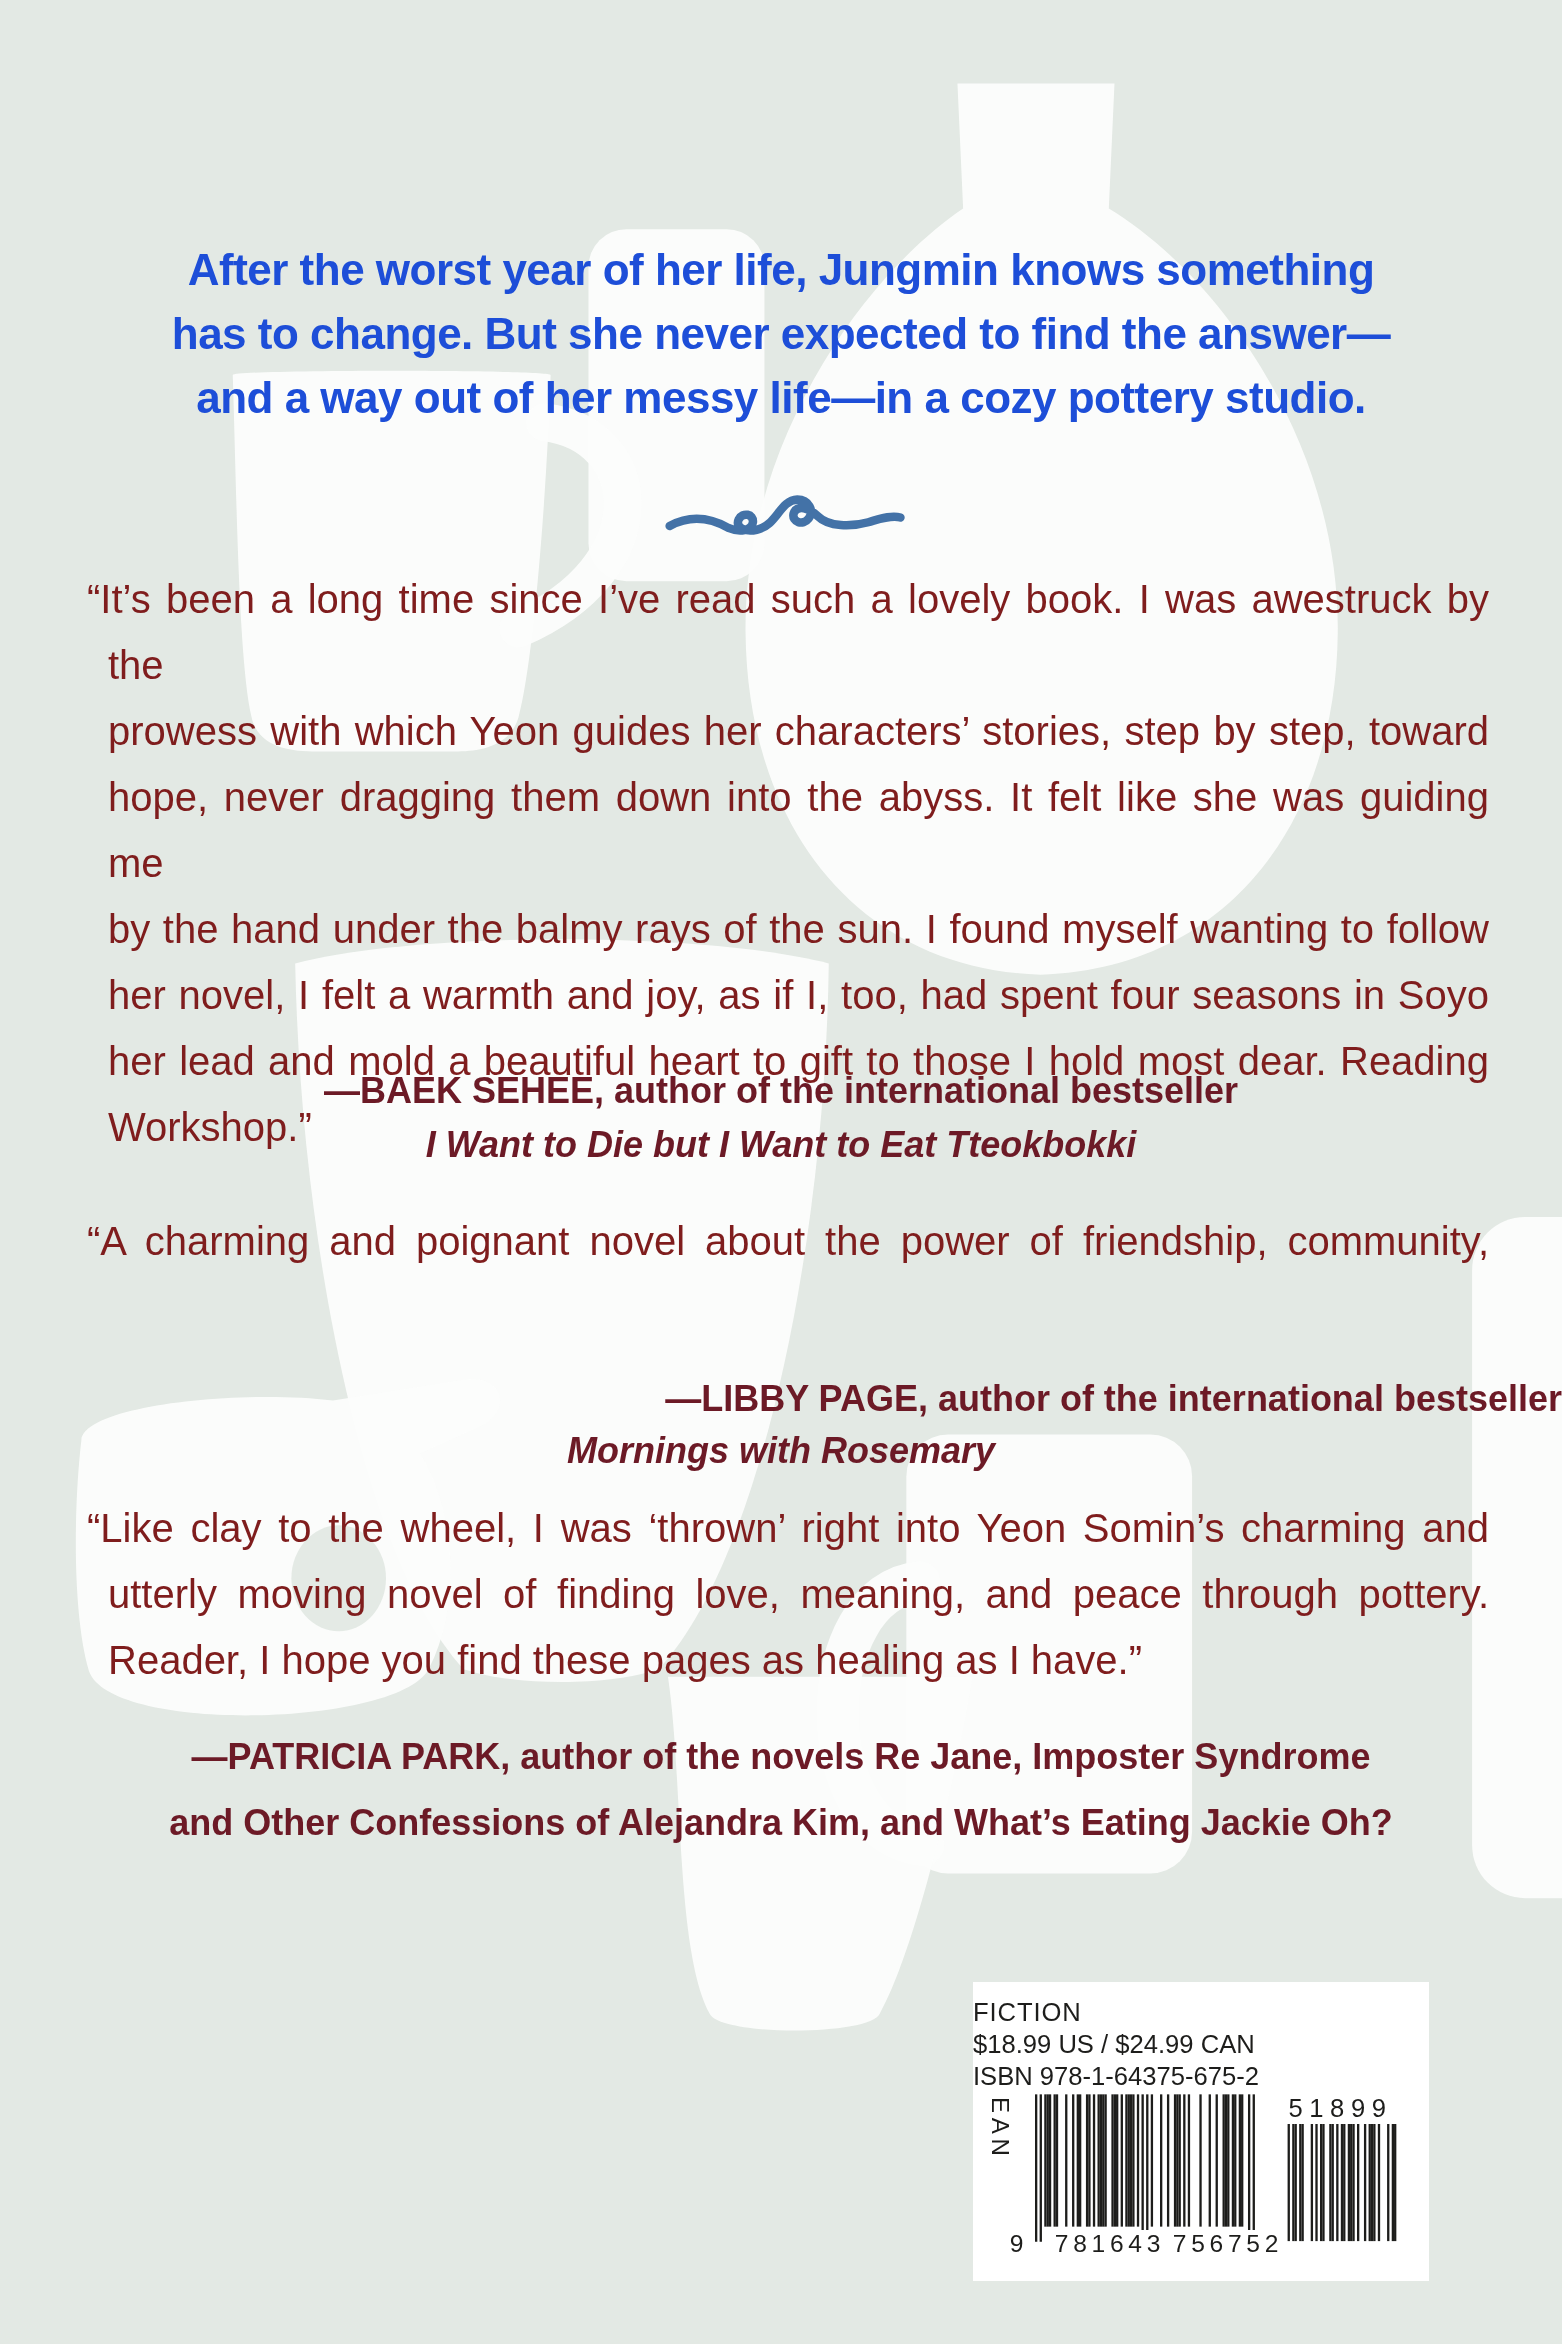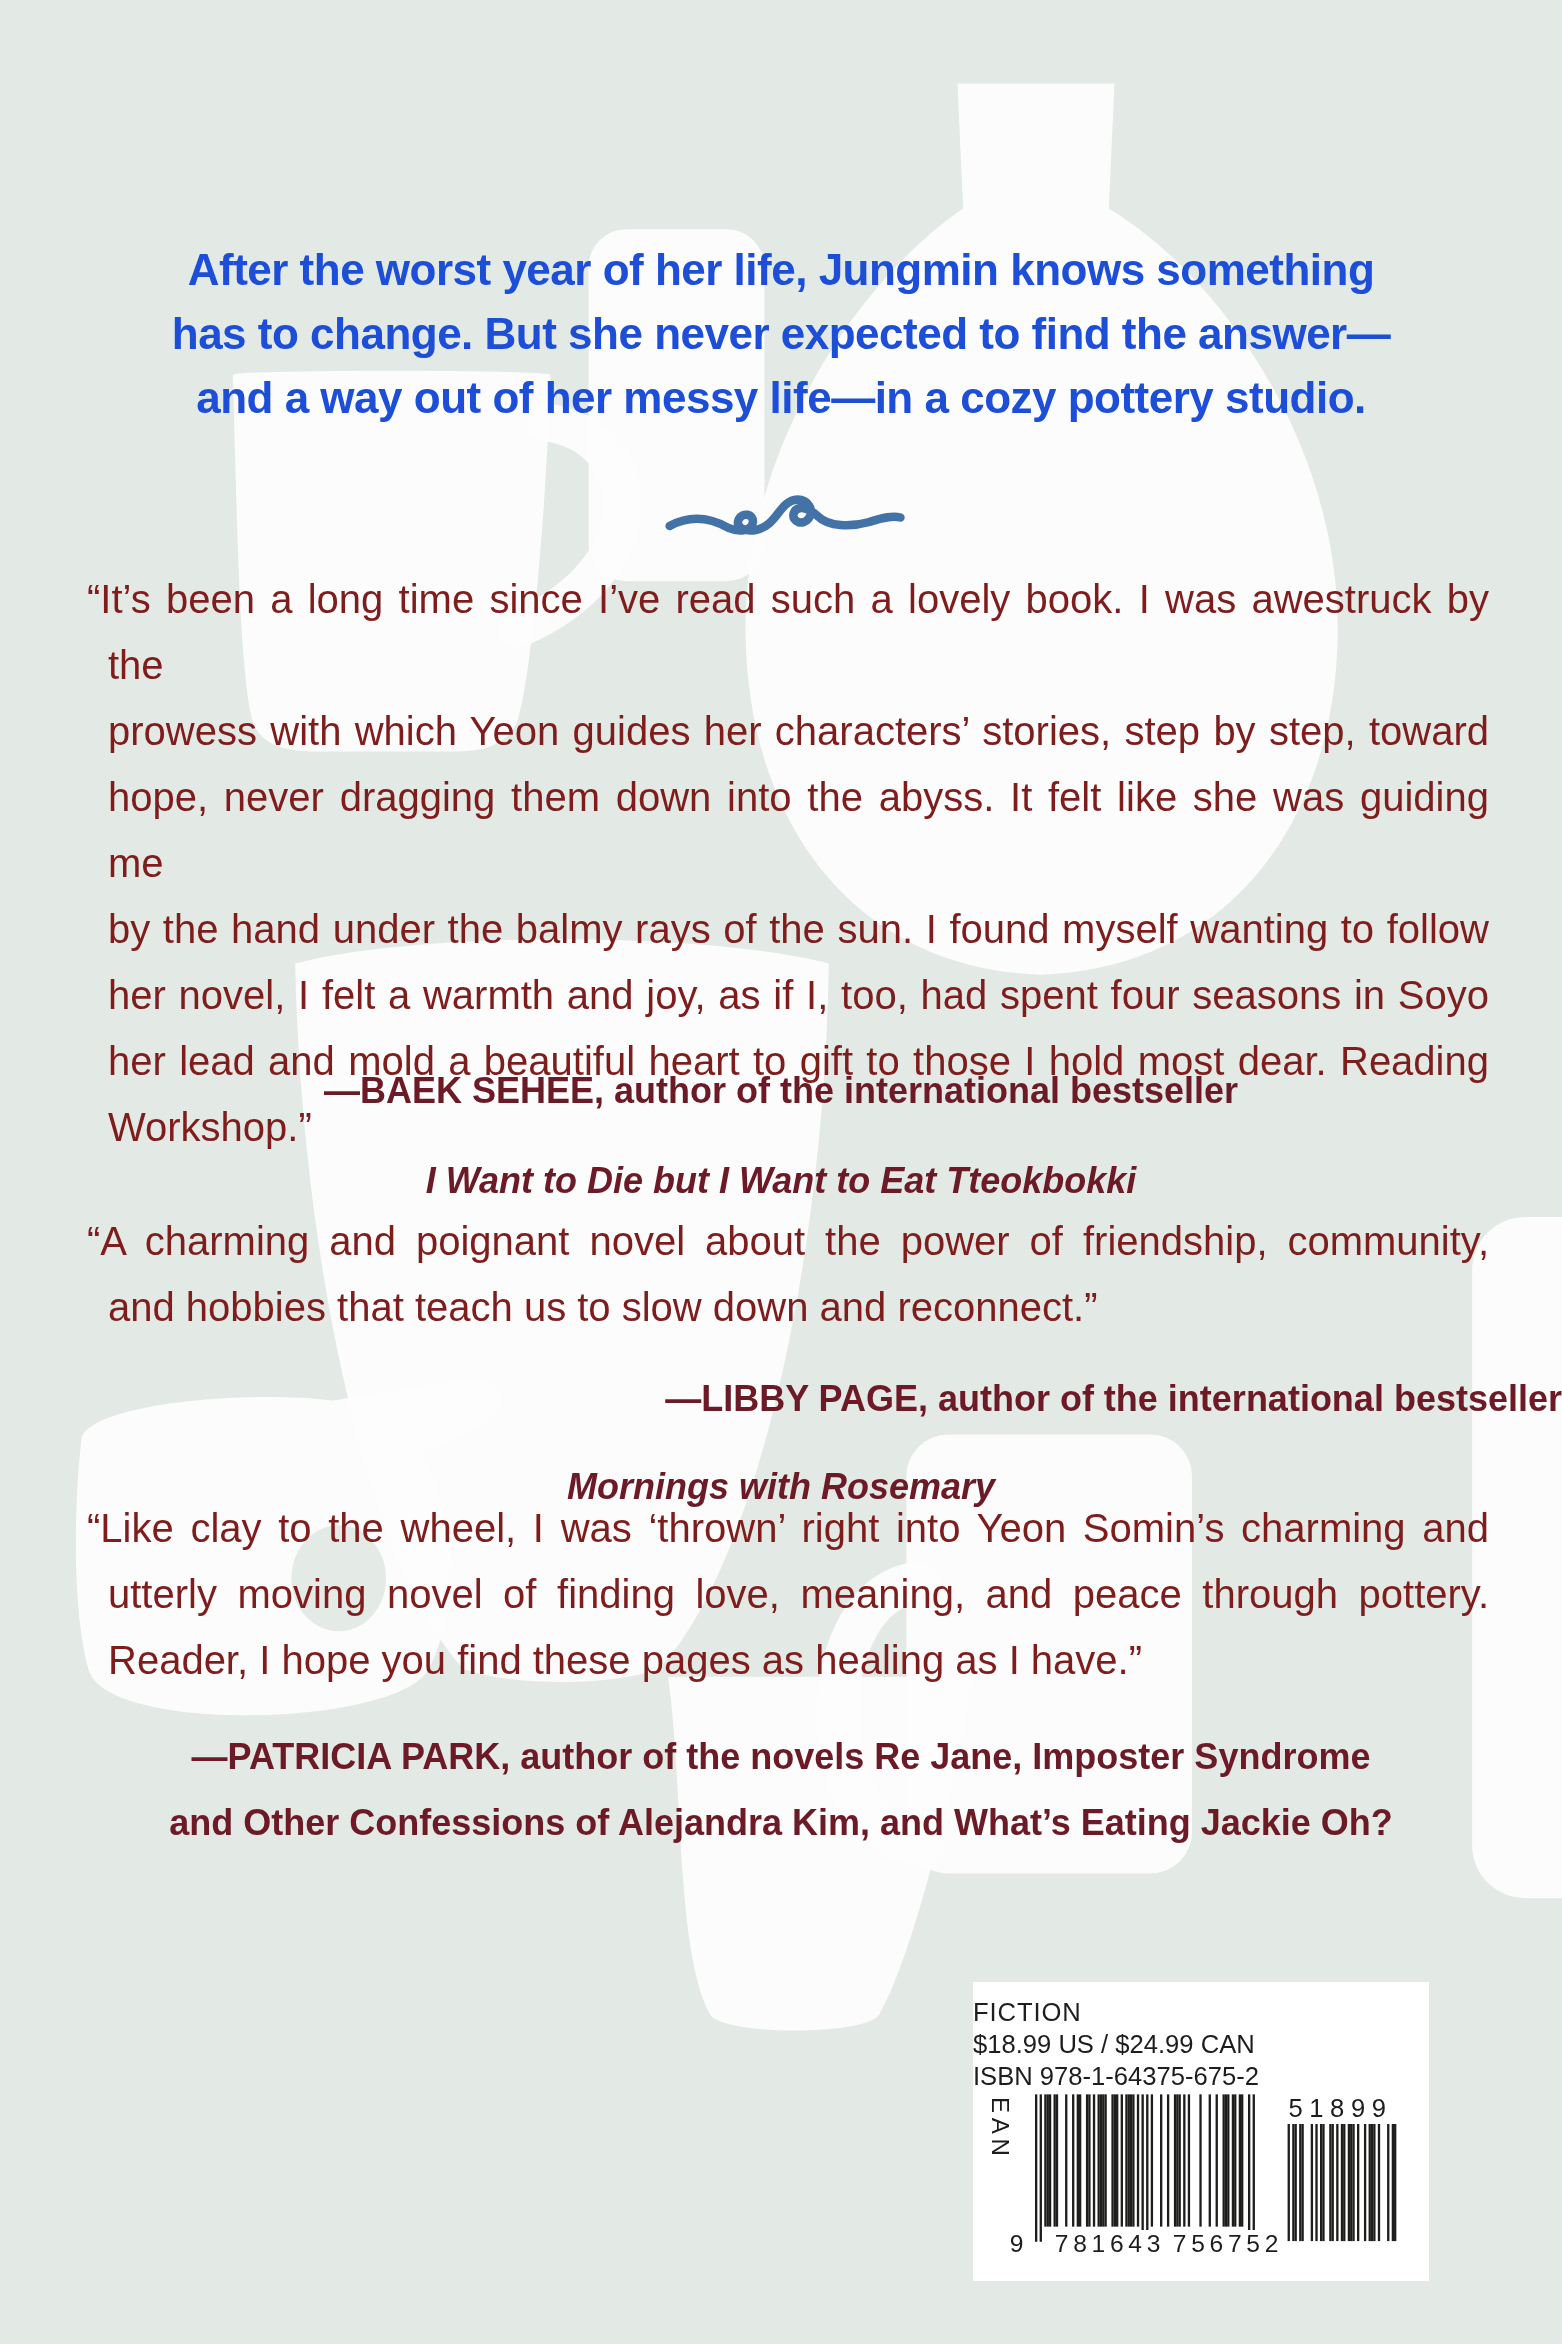--- a/index.html
+++ b/index.html
@@ -24,21 +24,21 @@
   .quote{left:87px;width:1402px;color:#7f1d1d;font-size:40px;line-height:66px;padding-left:21px;box-sizing:border-box;}
   .quote .ln{text-align:justify;text-align-last:justify;white-space:normal;}
   .quote .ln.first{text-indent:-21px;}
   .quote .ln.last{text-align:left;text-align-last:left;}
 
   
   .attr{left:0;width:100%;text-align:center;color:#6c1a26;font-weight:700;
     font-size:36px;line-height:55px;margin-top:14px;}
   .attr .it, .work{}
   .work{left:0;width:100%;text-align:center;color:#6c1a26;font-weight:700;
-    font-size:36px;line-height:55px;font-style:italic;margin-top:36px;}
+    font-size:36px;line-height:55px;font-style:italic;}
 
   
   .bcbox{position:absolute;left:973px;top:1982px;width:456px;height:299px;
     background:#ffffff;z-index:3;color:#1d1d1b;}
   .bcline{position:absolute;left:0;width:100%;text-align:left;
     font-size:25.6px;line-height:30px;color:#1d1d1b;}
   .bc-cat{top:15px;letter-spacing:0.9px;}
   .bc-price{top:47px;}
   .bc-isbn{top:79px;}
   .bc-ean{position:absolute;left:13.2px;top:115px;writing-mode:vertical-rl;
@@ -91,21 +91,20 @@
     <div class="ln">by the hand under the balmy rays of the sun. I found myself wanting to follow</div>
     <div class="ln">her novel, I felt a warmth and joy, as if I, too, had spent four seasons in Soyo</div>
     <div class="ln">her lead and mold a beautiful heart to gift to those I hold most dear. Reading</div>
     <div class="ln last">Workshop.”</div>
   </div>
   <div class="txt attr" style="top:1049px;">—BAEK SEHEE, author of the international bestseller</div>
   <div class="txt work" style="top:1117px;">I Want to Die but I Want to Eat Tteokbokki</div>
 
   <div class="txt quote" style="top:1208px;">
     <div class="ln first">“A charming and poignant novel about the power of friendship, community,</div>
-    <div class="ln last">and hobbies that teach us to slow down and reconnect.”</div>
   </div>
   <div class="txt attr" style="top:1357px;text-align:right;">—LIBBY PAGE, author of the international bestseller</div>
   <div class="txt work" style="top:1423px;">Mornings with Rosemary</div>
 
   <div class="txt quote" style="top:1495px;">
     <div class="ln first">“Like clay to the wheel, I was ‘thrown’ right into Yeon Somin’s charming and</div>
     <div class="ln">utterly moving novel of finding love, meaning, and peace through pottery.</div>
     <div class="ln last">Reader, I hope you find these pages as healing as I have.”</div>
   </div>
   <div class="txt attr" style="top:1715px;"><span>—PATRICIA PARK, author of the novels </span><span class="it">Re Jane, Imposter Syndrome</span></div>

